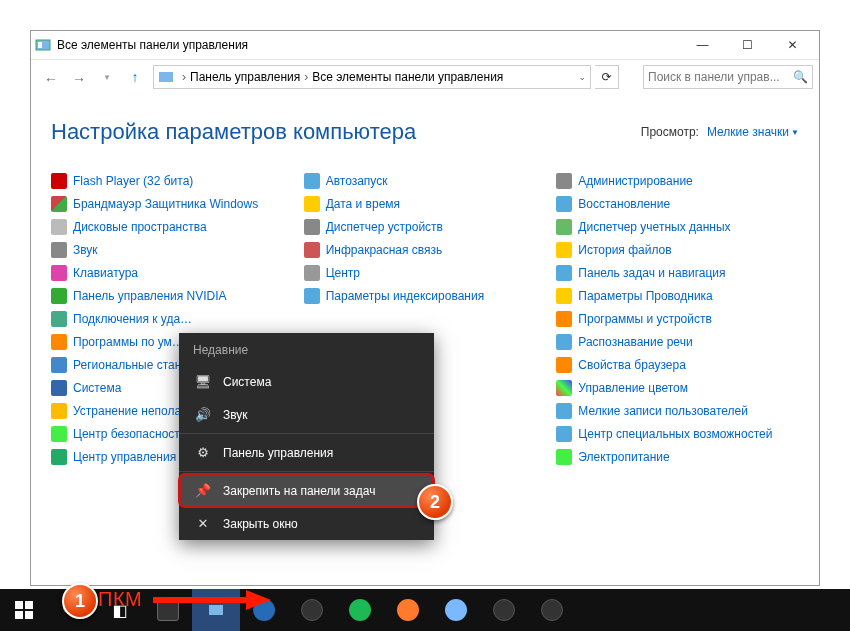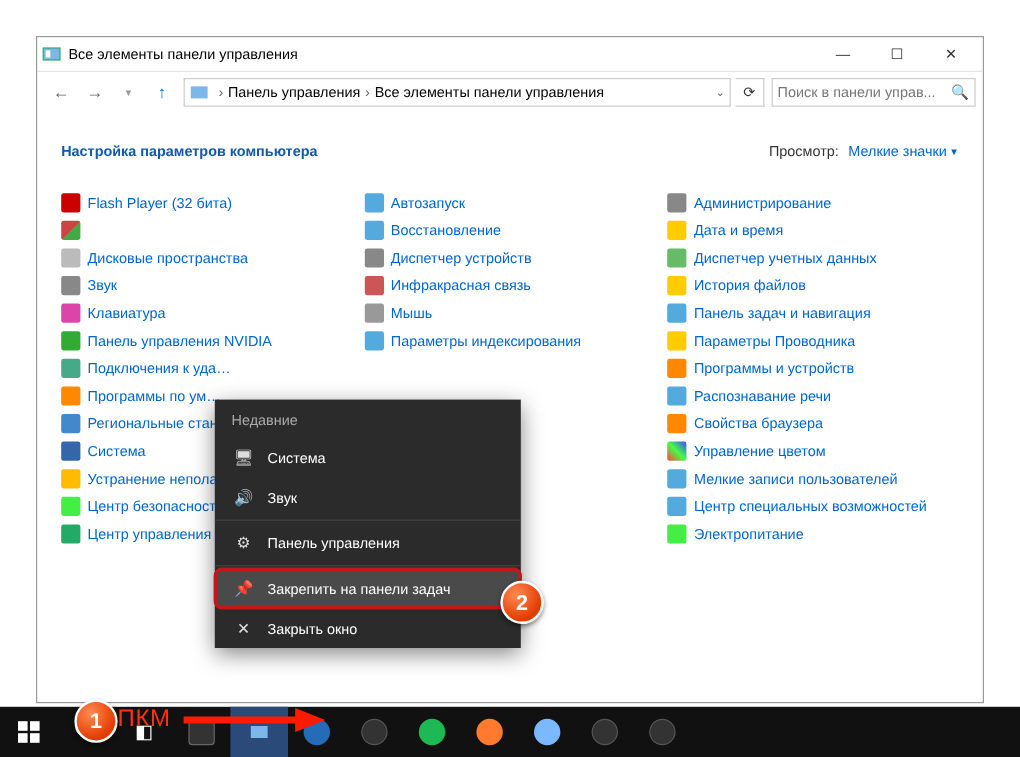--- a/index.html
+++ b/index.html
@@ -15,26 +15,26 @@
 .win-btn { width: 45px; height: 28px; display: flex; align-items: center; justify-content: center; font-size: 12px; color: #333; }
 
 
 .navbar { height: 34px; display: flex; align-items: center; padding: 2px 6px; border-top: 1px solid #e5e5e5; }
 .nav-arrow { width: 28px; height: 28px; display: flex; align-items: center; justify-content: center; color: #666; font-size: 14px; }
 .nav-arrow.enabled { color: #0078d7; }
 .address { flex: 1; display: flex; align-items: center; height: 24px; border: 1px solid #ccc; padding: 0 4px; margin: 0 4px; font-size: 12px; }
 .address .sep { margin: 0 4px; color: #666; }
 .address .crumb { color: #000; }
 .refresh { width: 24px; height: 24px; display: flex; align-items: center; justify-content: center; border: 1px solid #ccc; border-left: none; font-size: 12px; color: #333; }
-.searchbox { width: 170px; height: 24px; border: 1px solid #ccc; margin-left: 6px; display: flex; align-items: center; padding: 0 4px; font-size: 12px; color: #777; }
+.searchbox { width: 170px; height: 24px; border: 1px solid #ccc; margin-left: 24px; display: flex; align-items: center; padding: 0 4px; font-size: 12px; color: #777; }
 .searchbox .mag { margin-left: auto; color: #666; }
 
 
 .content-head { padding: 26px 20px 10px 20px; display: flex; align-items: center; }
-.content-head h1 { font-size: 12px; color: #1259a8; font-weight: 700; flex: 1; }
+.content-head h1 { font-size: 22px; color: #1259a8; font-weight: 400; flex: 1; }
 .view-label { font-size: 12px; color: #333; margin-right: 8px; }
 .view-val { font-size: 12px; color: #0066cc; margin-right: 2px; }
 .view-caret { font-size: 8px; color: #0066cc; }
 
 
 .items { padding: 18px 20px 10px 20px; display: grid; grid-template-columns: repeat(3, 1fr); column-gap: 10px; row-gap: 7px; }
 .cp-item { display: flex; align-items: center; }
 .cp-item .ic { width: 16px; height: 16px; margin-right: 6px; flex: none; }
 .cp-item .lbl { font-size: 12px; color: #0066cc; }
 
@@ -157,30 +157,31 @@
       <div class="cp-item">
         <span class="ic auto"></span>
         <span class="lbl">Автозапуск</span>
       </div>
       <div class="cp-item">
         <span class="ic admin"></span>
         <span class="lbl">Администрирование</span>
       </div>
       <div class="cp-item">
         <span class="ic shield"></span>
+        <span class="lbl">Брандмауэр Защитника Windows</span>
+      </div>
+      <div class="cp-item">
+        <span class="ic date"></span>
+        <span class="lbl">Дата и время</span>
       </div>
       <div class="cp-item">
         <span class="ic rest"></span>
         <span class="lbl">Восстановление</span>
       </div>
       <div class="cp-item">
-        <span class="ic date"></span>
-        <span class="lbl">Дата и время</span>
-      </div>
-      <div class="cp-item">
         <span class="ic disk"></span>
         <span class="lbl">Дисковые пространства</span>
       </div>
       <div class="cp-item">
         <span class="ic dev"></span>
         <span class="lbl">Диспетчер устройств</span>
       </div>
       <div class="cp-item">
         <span class="ic cred"></span>
         <span class="lbl">Диспетчер учетных данных</span>
@@ -196,21 +197,21 @@
       <div class="cp-item">
         <span class="ic hist"></span>
         <span class="lbl">История файлов</span>
       </div>
       <div class="cp-item">
         <span class="ic key"></span>
         <span class="lbl">Клавиатура</span>
       </div>
       <div class="cp-item">
         <span class="ic mouse"></span>
-        <span class="lbl">Мышь</span>
+        <span class="lbl">Центр</span>
       </div>
       <div class="cp-item">
         <span class="ic task"></span>
         <span class="lbl">Панель задач и навигация</span>
       </div>
       <div class="cp-item">
         <span class="ic nvidia"></span>
         <span class="lbl">Панель управления NVIDIA</span>
       </div>
       <div class="cp-item">

